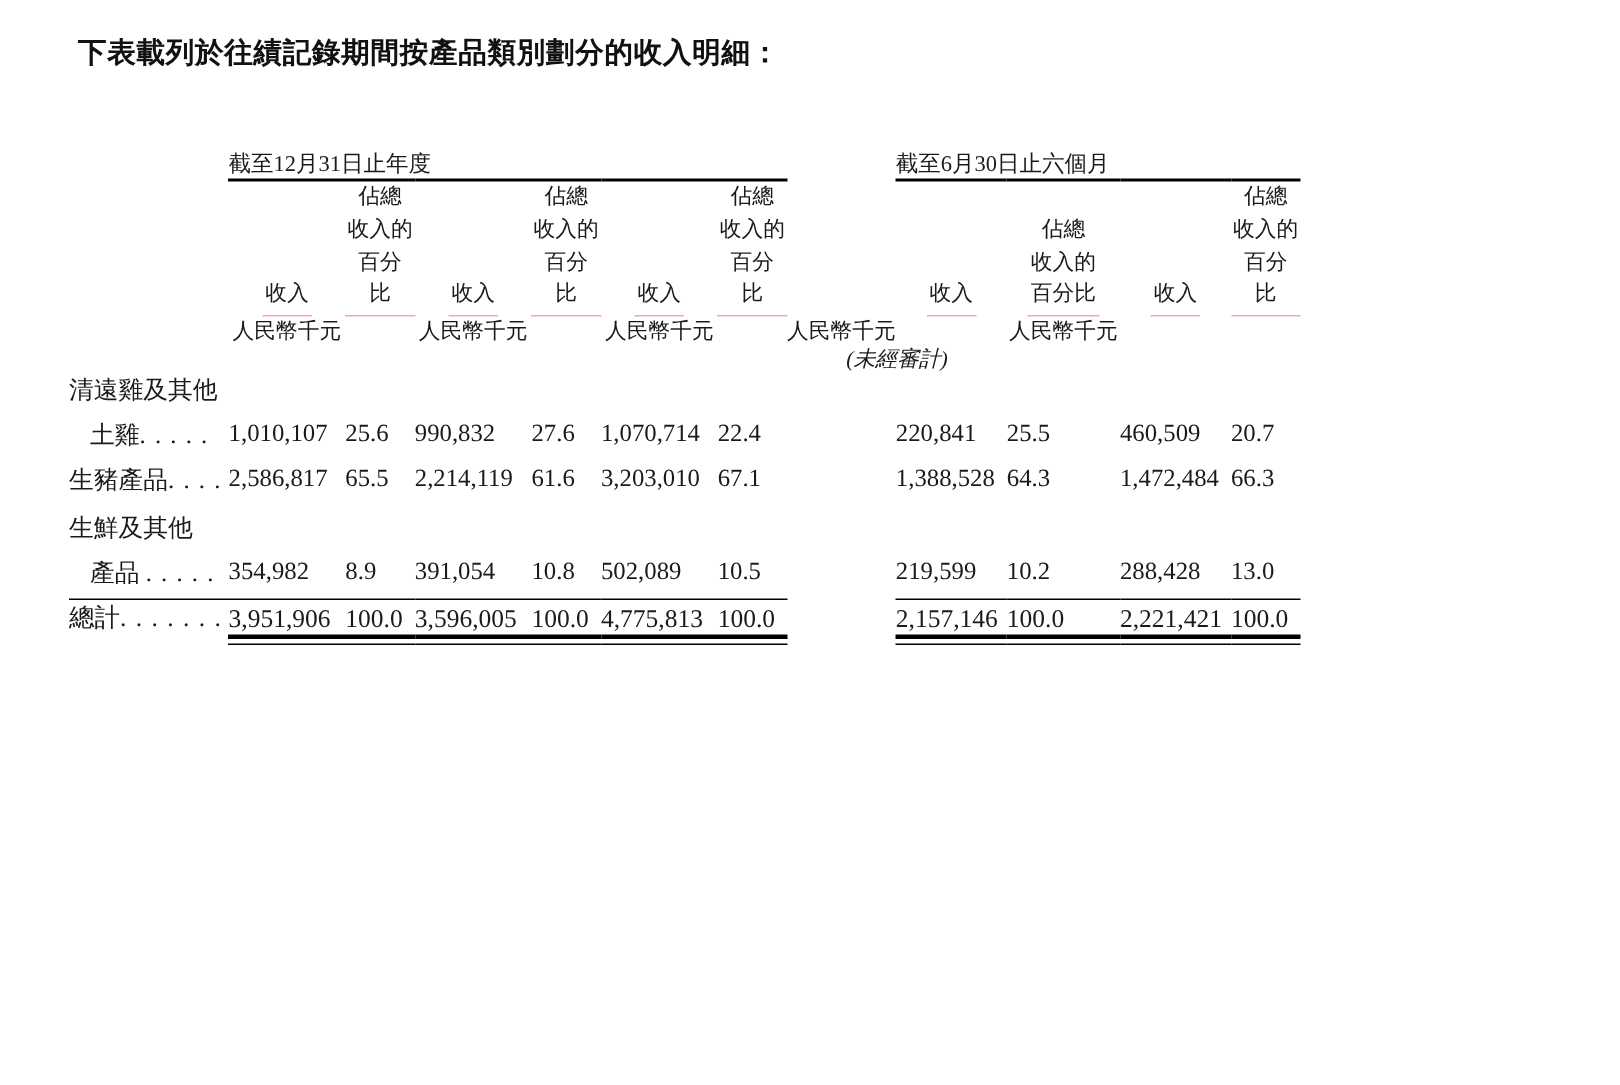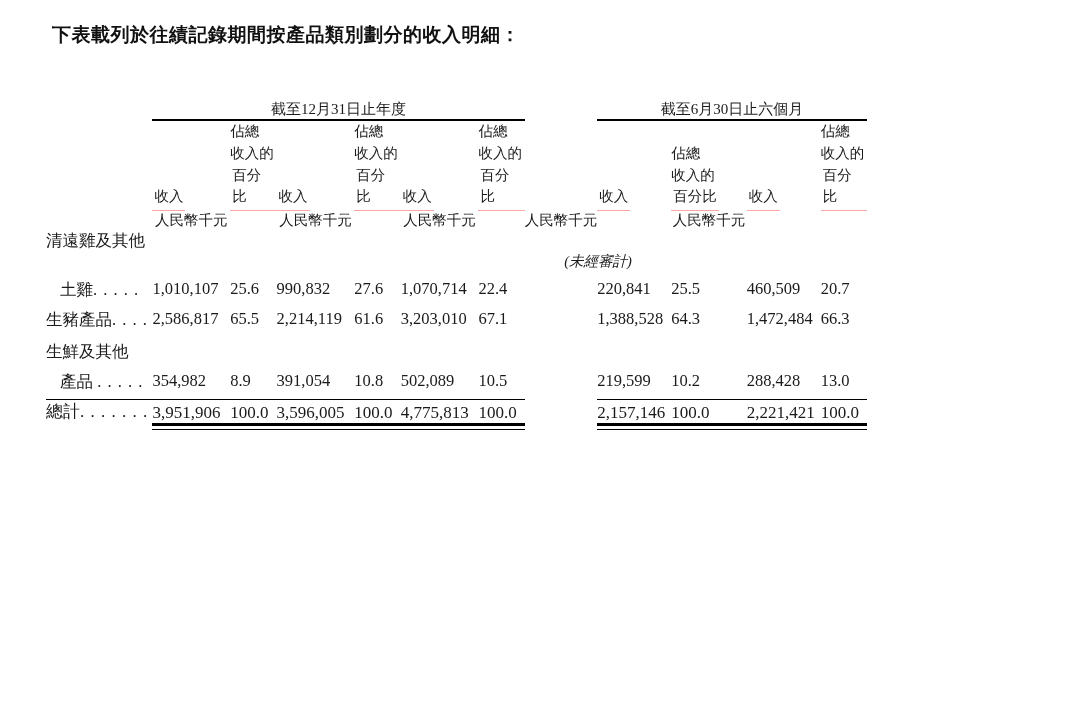--- a/index.html
+++ b/index.html
@@ -45,21 +45,21 @@
   .c-label { width: 130px; }
   .c-num   { width: 108px; }
   .c-pct   { width: 92px; }
   .c-gap   { width: 22px; }
 
   .num, .pct {
     padding-right: 4px;
     white-space: nowrap;
   }
   .hdr-top {
-    text-align: center;
+    text-align: left;
     font-weight: bold;
     font-size: 15px;
     padding-bottom: 5px;
   }
   .hdr-year {
     text-align: center;
     font-weight: bold;
     font-size: 15px;
     padding-top: 5px;
     padding-bottom: 6px;
@@ -70,20 +70,21 @@
     line-height: 0;
     font-size: 0;
   }
   .rule-year td {
     border-bottom: 1px solid #000;
     height: 0;
     line-height: 0;
     font-size: 0;
   }
   .colhead {
+    text-align: center;
     font-size: 14.5px;
     line-height: 1.5;
     font-weight: bold;
     padding-bottom: 4px;
   }
   .colhead .ul {
     display: inline-block;
     border-bottom: 1px solid #fca5a5;
     padding: 0 2px 2px 2px;
   }
@@ -233,34 +234,34 @@
       <td></td>
       <td class="unit">人民幣千元</td>
       <td></td>
       <td class="unit">人民幣千元</td>
       <td></td>
       <td class="unit">人民幣千元</td>
       <td></td>
     </tr>
 
     <tr>
+      <td></td>
+          <td></td>
+          <td></td>
+          <td></td>
+          <td></td>
+          <td></td>
+          <td></td>
+      <td class="unaudited" colspan="2">(未經審計)</td>
+      <td></td>
+          <td></td>
+    </tr>
+
+    <tr>
       <td class="grouplbl" colspan="11">清遠雞及其他</td>
-    </tr>
-
-    <tr>
-      <td></td>
-          <td></td>
-          <td></td>
-          <td></td>
-          <td></td>
-          <td></td>
-          <td></td>
-      <td class="unaudited" colspan="2">(未經審計)</td>
-      <td></td>
-          <td></td>
     </tr>
 
     <tr class="datarow">
       <td class="itemlbl"><span class="ind"><span>土雞</span><span class="dots">. . . . .</span></span></td>
       <td class="num">1,010,107</td>
       <td class="pct">25.6</td>
       <td class="num">990,832</td>
       <td class="pct">27.6</td>
       <td class="num">1,070,714</td>
       <td class="pct">22.4</td>

